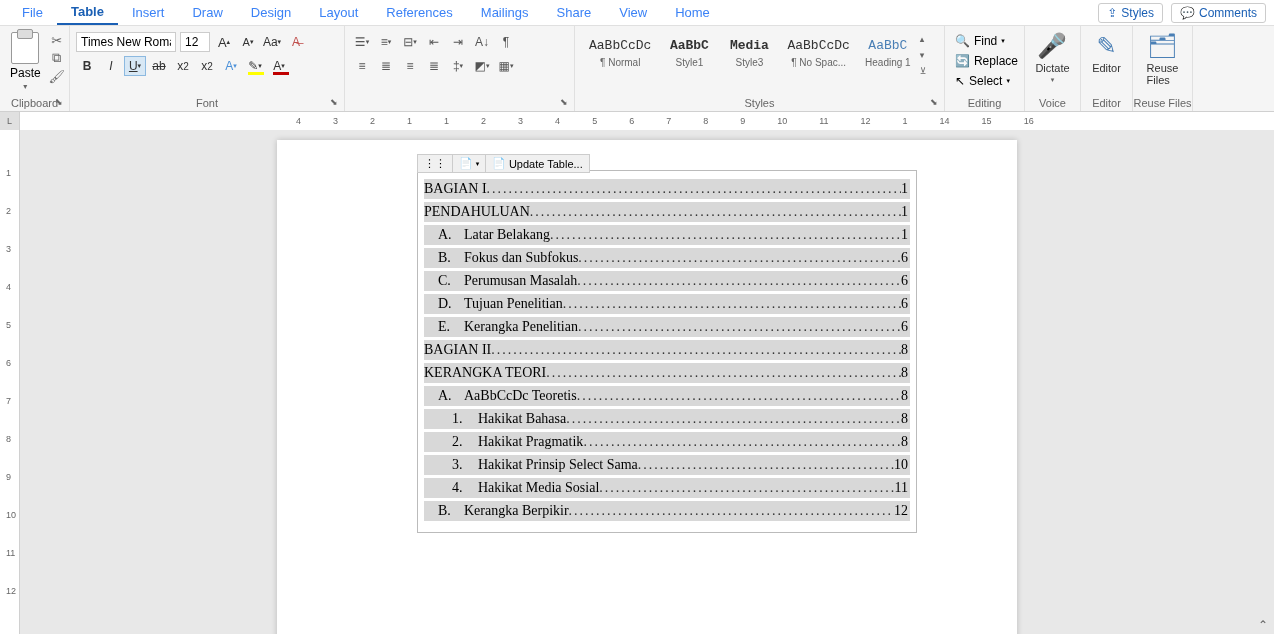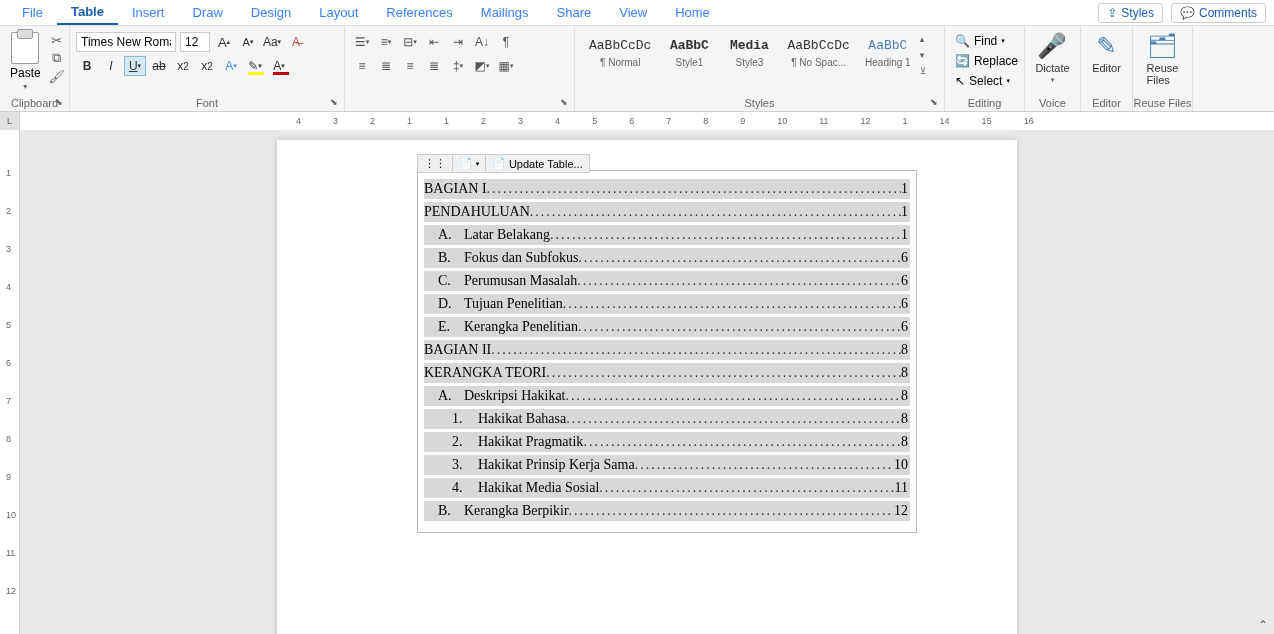--- a/index.html
+++ b/index.html
@@ -391,39 +391,39 @@
               <span class="toc-leader"></span>
               <span class="toc-page">8</span>
             </div>
             <div class="toc-entry level0">
               <span class="toc-text">KERANGKA TEORI</span>
               <span class="toc-leader"></span>
               <span class="toc-page">8</span>
             </div>
             <div class="toc-entry level1">
               <span class="toc-marker">A.</span>
-              <span class="toc-text">Deskripsi Hakikat</span>
+              <span class="toc-text">AaBbCcDc Teoretis</span>
               <span class="toc-leader"></span>
               <span class="toc-page">8</span>
             </div>
             <div class="toc-entry level2">
               <span class="toc-marker">1.</span>
               <span class="toc-text">Hakikat Bahasa</span>
               <span class="toc-leader"></span>
               <span class="toc-page">8</span>
             </div>
             <div class="toc-entry level2">
               <span class="toc-marker">2.</span>
               <span class="toc-text">Hakikat Pragmatik</span>
               <span class="toc-leader"></span>
               <span class="toc-page">8</span>
             </div>
             <div class="toc-entry level2">
               <span class="toc-marker">3.</span>
-              <span class="toc-text">Hakikat Prinsip Kerja Sama</span>
+              <span class="toc-text">Hakikat Prinsip Select Sama</span>
               <span class="toc-leader"></span>
               <span class="toc-page">10</span>
             </div>
             <div class="toc-entry level2">
               <span class="toc-marker">4.</span>
               <span class="toc-text">Hakikat Media Sosial</span>
               <span class="toc-leader"></span>
               <span class="toc-page">11</span>
             </div>
             <div class="toc-entry level1">

